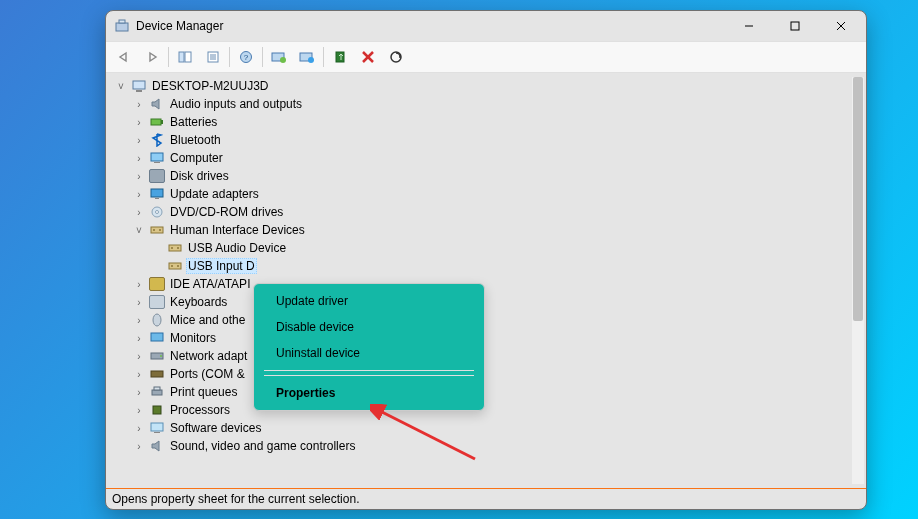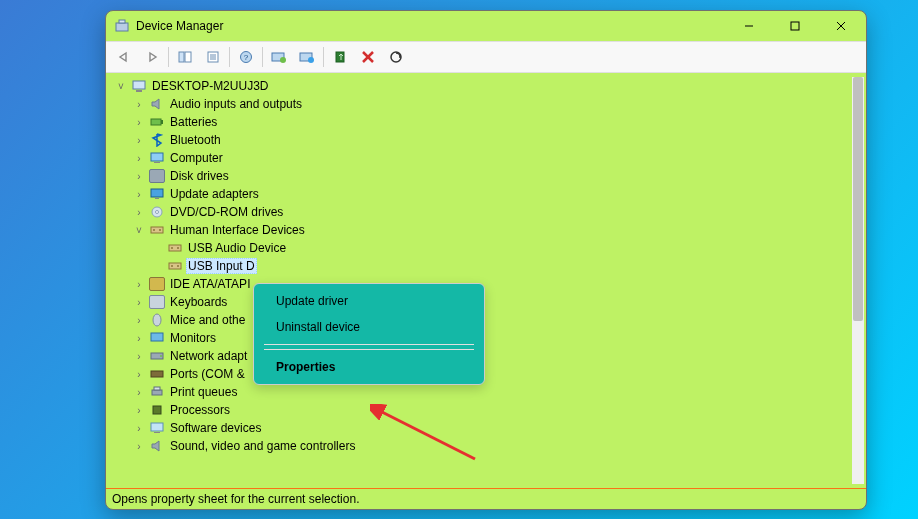--- a/index.html
+++ b/index.html
@@ -1,16 +1,16 @@
 <!DOCTYPE html>
 <html><head>
 <meta charset="utf-8">
 <style>
   html,body{margin:0;padding:0;width:918px;height:519px;font-family:"Segoe UI",Tahoma,sans-serif;font-size:12px;color:#000;background:linear-gradient(135deg,#3a7bd5 0%,#00d2ff 100%);overflow:hidden}
-  .window{position:absolute;left:105px;top:10px;width:760px;height:498px;background:#bef264;border:1px solid #707070;border-radius:8px;box-shadow:0 8px 24px rgba(0,0,0,.3);display:flex;flex-direction:column}
+  .window{position:absolute;left:105px;top:10px;width:760px;height:498px;background:#e5e5e5;border:1px solid #707070;border-radius:8px;box-shadow:0 8px 24px rgba(0,0,0,.3);display:flex;flex-direction:column}
   .titlebar{height:30px;display:flex;align-items:center;padding:0 2px 0 8px}
   .titlebar .ico{width:16px;height:16px;margin-right:6px;display:flex;align-items:center;justify-content:center}
   .titlebar .ttl{flex:1;font-size:12px}
   .winbtns{display:flex}
   .winbtn{width:46px;height:30px;display:flex;align-items:center;justify-content:center;font-size:13px;color:#000}
   .menubar{height:20px;display:flex;align-items:center;padding:0 4px;border-bottom:0}
   .menuitem{padding:2px 8px}
   .toolbar{height:26px;display:flex;align-items:center;padding:2px 4px;border-top:1px solid #e0e0e0;border-bottom:1px solid #e0e0e0;background:#f8f8f8;gap:0}
   .tbtn{width:24px;height:22px;display:flex;align-items:center;justify-content:center;margin:0 1px;border:1px solid transparent;border-radius:2px}
   .tsep{width:1px;height:20px;background:#d0d0d0;margin:0 2px}
@@ -341,20 +341,21 @@
       </div>
   </div>
 
   <div class="status">
     <span>Opens property sheet for the current selection.</span>
   </div>
 </div>
 
 <div class="ctxmenu">
   <div class="ctxitem">Update driver</div>
+  <div class="ctxitem">Disable device</div>
   <div class="ctxitem">Uninstall device</div>
   <div class="ctxsep"></div>
   <div class="ctxsep"></div>
   <div class="ctxitem bold">Properties</div>
 </div>
 
 <svg class="arrow" viewBox="0 0 110 60">
   <defs>
       <marker id="ah" markerWidth="10" markerHeight="10" refX="2" refY="3" orient="auto">
         <path d="M0,0 L0,6 L8,3 z" fill="#e53030"></path>

